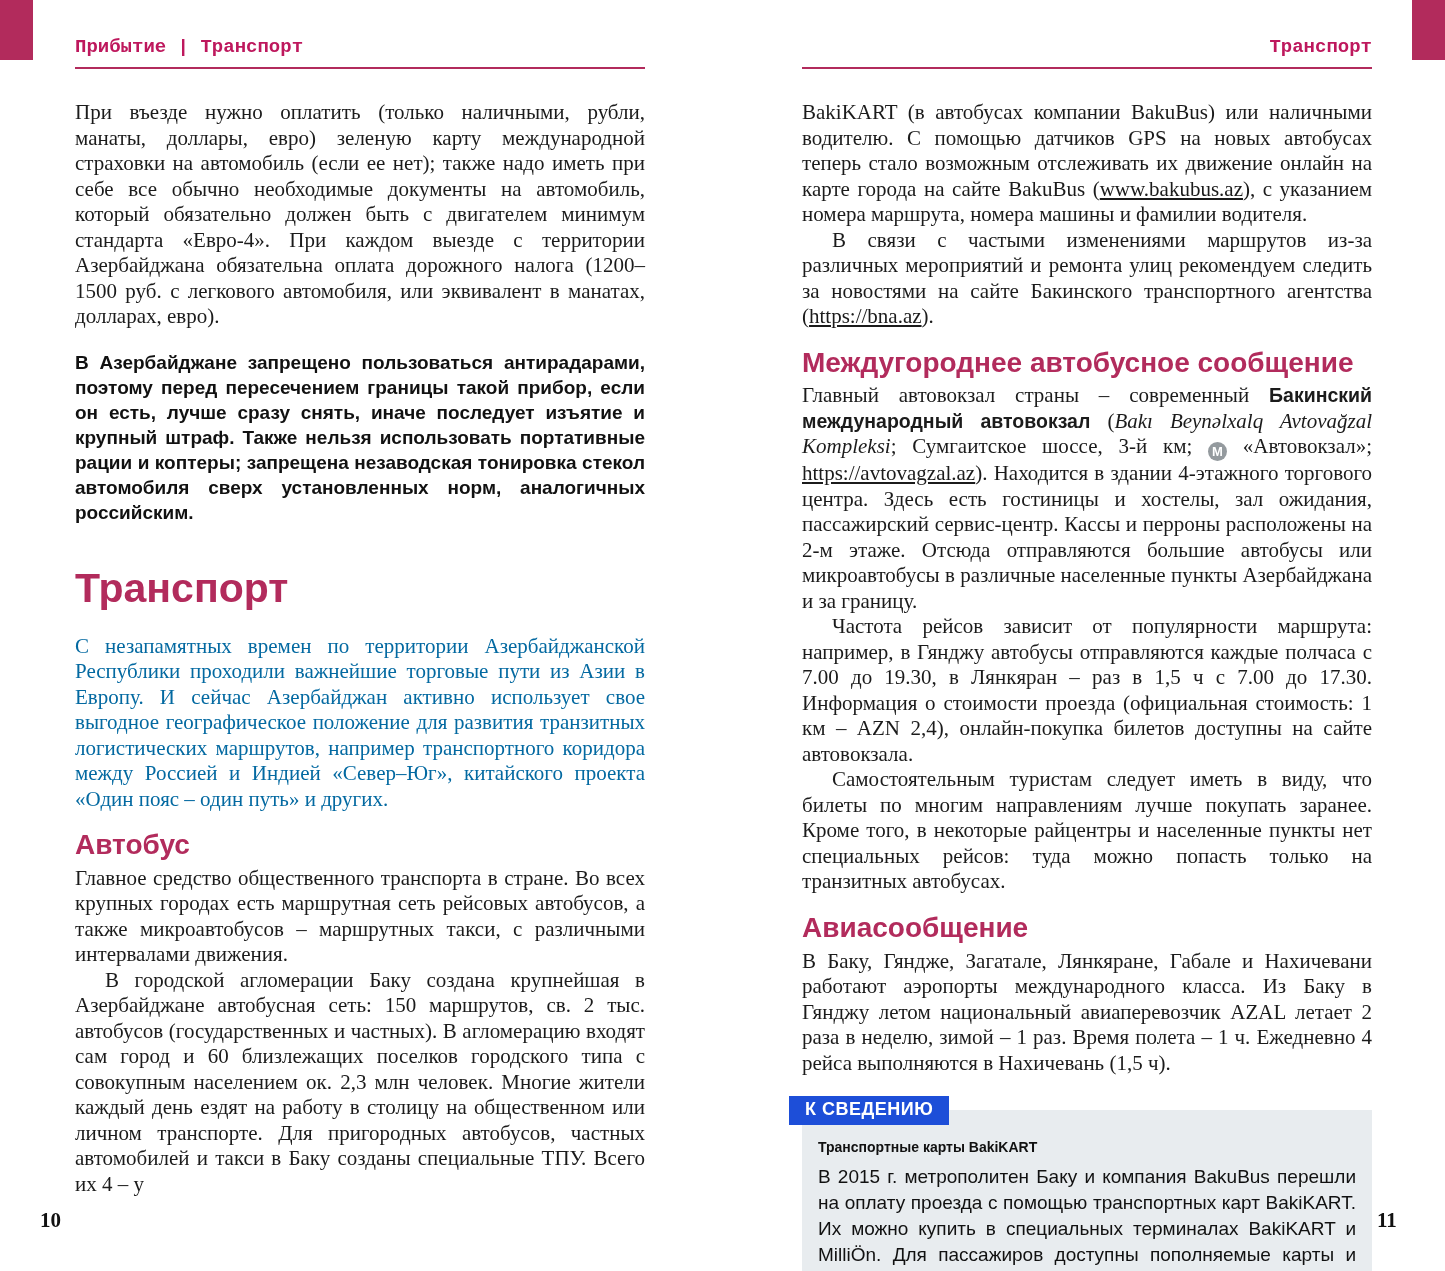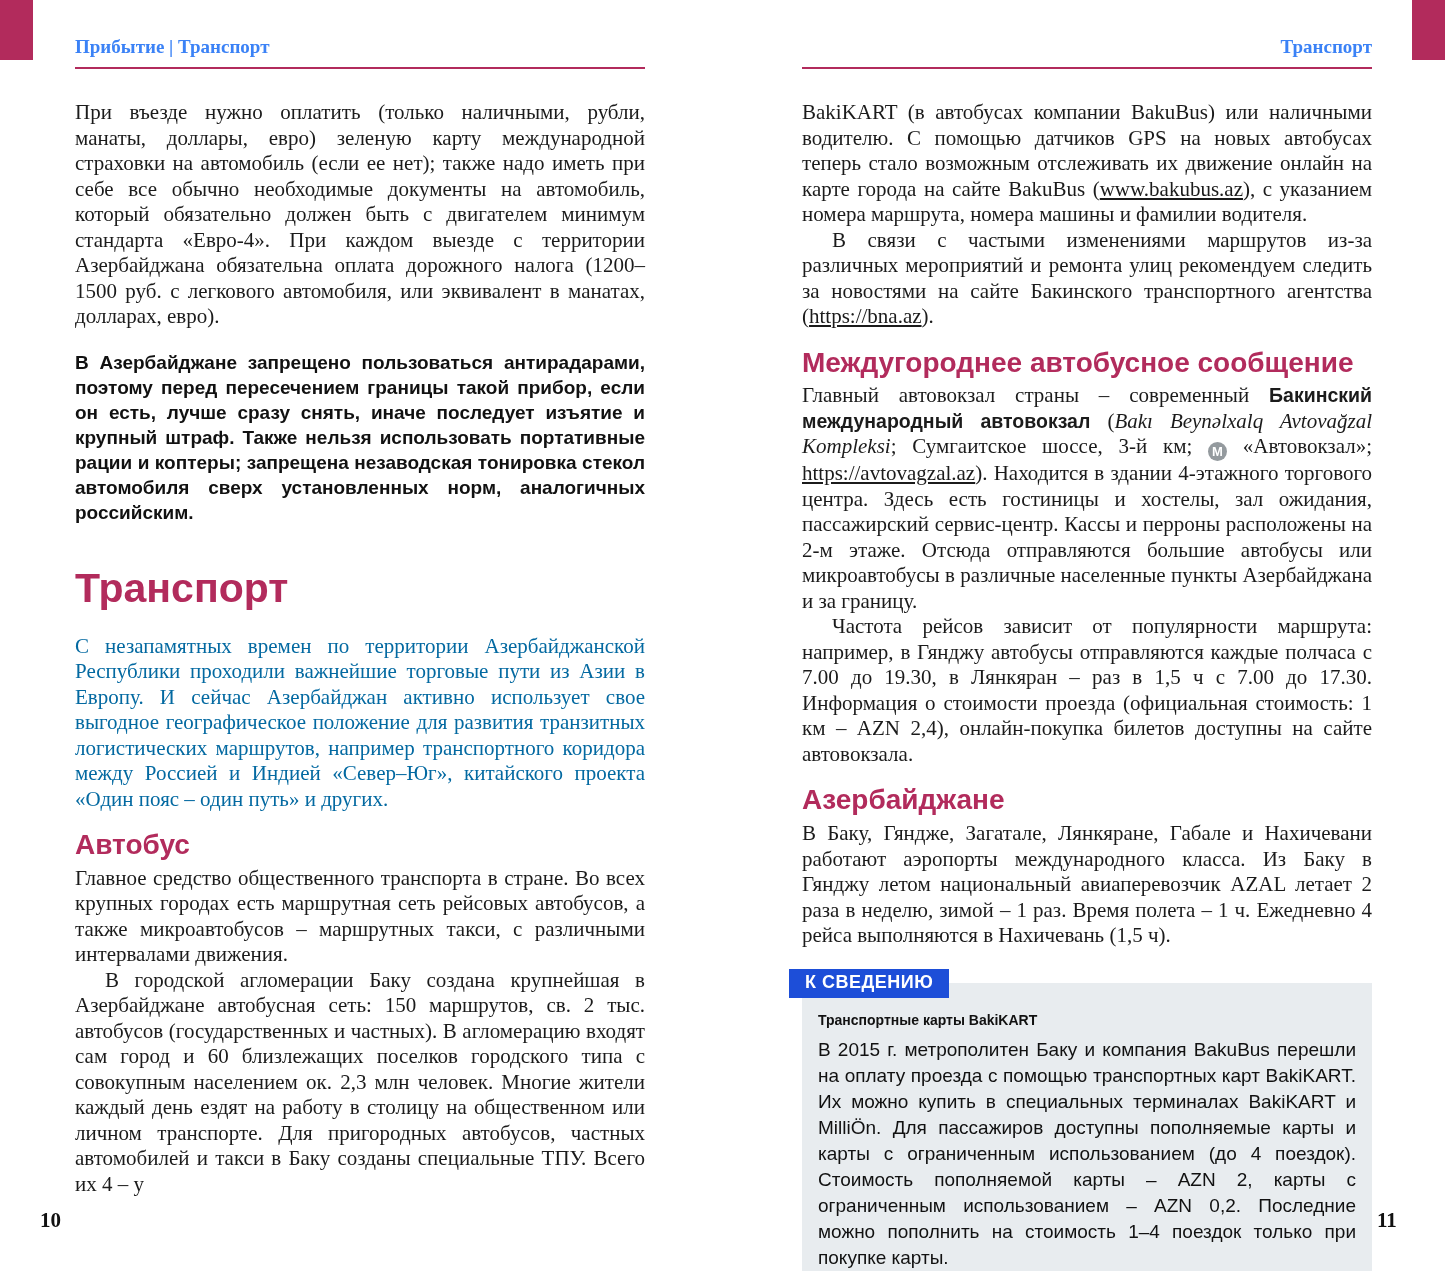--- a/index.html
+++ b/index.html
@@ -8,21 +8,21 @@
     font-family:"Liberation Serif",serif;color:#1b1b1b;
   }
   .corner{position:absolute;top:0;width:33px;height:60px;background:#b22b5c;}
   .corner.left{left:0;}
   .corner.right{right:0;}
   .page{position:absolute;top:0;width:570px;height:100%;}
   .page.left{left:75px;}
   .page.right{left:802px;}
   .running-header{
     position:absolute;top:36px;left:0;right:0;
-    font-family:Liberation Serif, serif;font-weight:bold;font-size:19px;color:#3b82f6;
+    font-family:Liberation Mono, monospace;font-weight:bold;font-size:19px;color:#be185d;
   }
   .running-header.rh-right{text-align:right;}
   .header-rule{position:absolute;top:67px;left:0;right:0;height:2px;background:#b22b5c;}
   .content{position:absolute;top:100px;left:0;right:0;}
   p.body{margin:0;font-size:21px;line-height:25.5px;text-align:justify;}
   p.indent{text-indent:30px;}
   .warning{
     margin:20px 0 0;font-family:"Liberation Sans",sans-serif;font-weight:bold;
     font-size:19px;line-height:25px;text-align:justify;color:#111;
   }
@@ -95,21 +95,22 @@
 
   <div class="page right">
     <div class="running-header rh-right">Транспорт</div>
     <div class="header-rule"></div>
     <div class="content">
       <p class="body"><span class="seg-p">BakiKART (в автобусах компании BakuBus) или наличными водителю. С помощью датчиков GPS на новых автобусах теперь стало возможным отслеживать их движение онлайн на карте города на сайте BakuBus (</span><span class="seg-u">www.bakubus.az</span><span class="seg-p">), с указанием номера маршрута, номера машины и фамилии водителя.</span></p>
       <p class="body indent"><span class="seg-p">В связи с частыми изменениями маршрутов из-за различных мероприятий и ремонта улиц рекомендуем следить за новостями на сайте Бакинского транспортного агентства (</span><span class="seg-u">https://bna.az</span><span class="seg-p">).</span></p>
       <h2 class="section">Междугороднее автобусное сообщение</h2>
       <p class="body"><span class="seg-p">Главный автовокзал страны – современный </span><span class="seg-b">Бакинский международный автовокзал</span><span class="seg-p"> (</span><span class="seg-i">Bakı Beynəlxalq Avtovağzal Kompleksi</span><span class="seg-p">; Сумгаитское шоссе, 3-й км; </span><span class="metro">M</span><span class="seg-p"> «Автовокзал»; </span><span class="seg-u">https://avtovagzal.az</span><span class="seg-p">). Находится в здании 4-этажного торгового центра. Здесь есть гостиницы и хостелы, зал ожидания, пассажирский сервис-центр. Кассы и перроны расположены на 2-м этаже. Отсюда отправляются большие автобусы или микроавтобусы в различные населенные пункты Азербайджана и за границу.</span></p>
       <p class="body indent">Частота рейсов зависит от популярности маршрута: например, в Гянджу автобусы отправляются каждые полчаса с 7.00 до 19.30, в Лянкяран – раз в 1,5 ч с 7.00 до 17.30. Информация о стоимости проезда (официальная стоимость: 1 км – AZN 2,4), онлайн-покупка билетов доступны на сайте автовокзала.</p>
-      <h2 class="section">Азербайджане</h2>
+      <p class="body indent">Самостоятельным туристам следует иметь в виду, что билеты по многим направлениям лучше покупать заранее. Кроме того, в некоторые райцентры и населенные пункты нет специальных рейсов: туда можно попасть только на транзитных автобусах.</p>
+      <h2 class="section">Авиасообщение</h2>
       <p class="body">В Баку, Гяндже, Загатале, Лянкяране, Габале и Нахичевани работают аэропорты международного класса. Из Баку в Гянджу летом национальный авиаперевозчик AZAL летает 2 раза в неделю, зимой – 1 раз. Время полета – 1 ч. Ежедневно 4 рейса выполняются в Нахичевань (1,5 ч).</p>
 
       <div class="infobox">
         <div class="info-badge">К СВЕДЕНИЮ</div>
         <p class="box-title">Транспортные карты BakiKART</p>
         <p class="box-text">В 2015 г. метрополитен Баку и компания BakuBus перешли на оплату проезда с помощью транспортных карт BakiKART. Их можно купить в специальных терминалах BakiKART и MilliÖn. Для пассажиров доступны пополняемые карты и карты с ограниченным использованием (до 4 поездок). Стоимость пополняемой карты – AZN 2, карты с ограниченным использованием – AZN 0,2. Последние можно пополнить на стоимость 1–4 поездок только при покупке карты.</p>
       </div>
     </div>
   </div>
 

